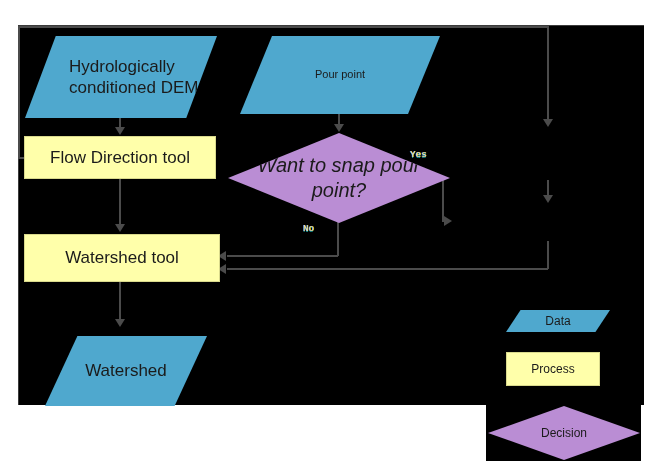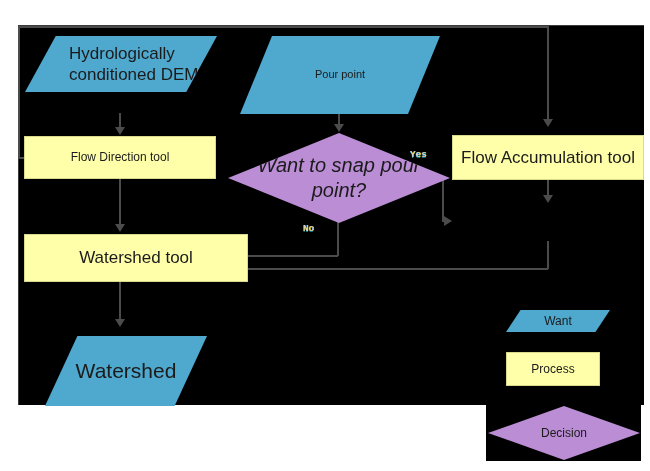--- a/index.html
+++ b/index.html
@@ -47,37 +47,37 @@
   }
   .data-shape .txt{text-align:center;}
 
   .decision{
     background:#BA8DD4;
     justify-content:center;
   }
   .decision .txt{text-align:center;}
 
   
-  #node-dem{left:25px;top:36px;width:192px;height:56px;
+  #node-dem{left:25px;top:36px;width:192px;height:82px;
             clip-path:polygon(16% 0,100% 0,84% 100%,0% 100%);
             justify-content:flex-start;}
   #node-dem .txt{text-align:left;padding-left:44px;font-size:17px;}
 
   #node-pourpoint{left:240px;top:36px;width:200px;height:78px;
             clip-path:polygon(16% 0,100% 0,84% 100%,0% 100%);}
   #node-pourpoint .txt{font-size:11px;}
 
   #node-watershed-out{left:45px;top:336px;width:162px;height:70px;
             clip-path:polygon(20% 0,100% 0,80% 100%,0% 100%);}
-  #node-watershed-out .txt{font-size:21px;text-align:center;}
+  #node-watershed-out .txt{font-size:17px;text-align:center;}
 
   #node-flowdir{left:24px;top:136px;width:192px;height:43px;}
-  #node-flowdir .txt{font-size:12px;}
+  #node-flowdir .txt{font-size:17px;}
 
-  #node-watershedtool{left:24px;top:234px;width:224px;height:48px;}
+  #node-watershedtool{left:24px;top:234px;width:196px;height:48px;}
   #node-watershedtool .txt{font-size:17px;}
 
   #node-flowaccum{left:452px;top:135px;width:192px;height:45px;}
   #node-flowaccum .txt{font-size:17px;}
 
   #node-snappour{left:452px;top:207px;width:192px;height:34px;}
   #node-snappour .txt{font-size:17px;}
 
   #node-decision{left:228px;top:133px;width:222px;height:90px;
             clip-path:polygon(50% 0,100% 50%,50% 100%,0 50%);}
@@ -158,42 +158,39 @@
   </div>
 
   <div class="node data-shape" id="node-pourpoint">
     <span class="txt">Pour point</span>
   </div>
 
   <div class="node process" id="node-flowdir">
     <span class="txt">Flow Direction tool</span>
   </div>
 
-  <div class="node process" id="node-flowaccum">
-    <span class="txt">Flow Accumulation tool</span>
-  </div>
 
   <div class="node decision" id="node-decision">
     <span class="txt">Want to snap pour point?</span>
   </div>
 
 
   <div class="node process" id="node-watershedtool">
     <span class="txt">Watershed tool</span>
   </div>
 
   <div class="node data-shape" id="node-watershed-out">
     <span class="txt">Watershed</span>
   </div>
 
   <div class="branch-label" id="label-yes">Yes</div>
   <div class="branch-label" id="label-no">No</div>
 
   <div class="node data-shape" id="legend-data">
-    <span class="txt">Want</span>
+    <span class="txt">Data</span>
   </div>
 
   <div class="node process" id="legend-process">
     <span class="txt">Process</span>
   </div>
 
   <div class="node decision" id="legend-decision">
     <span class="txt">Decision</span>
   </div>
 

